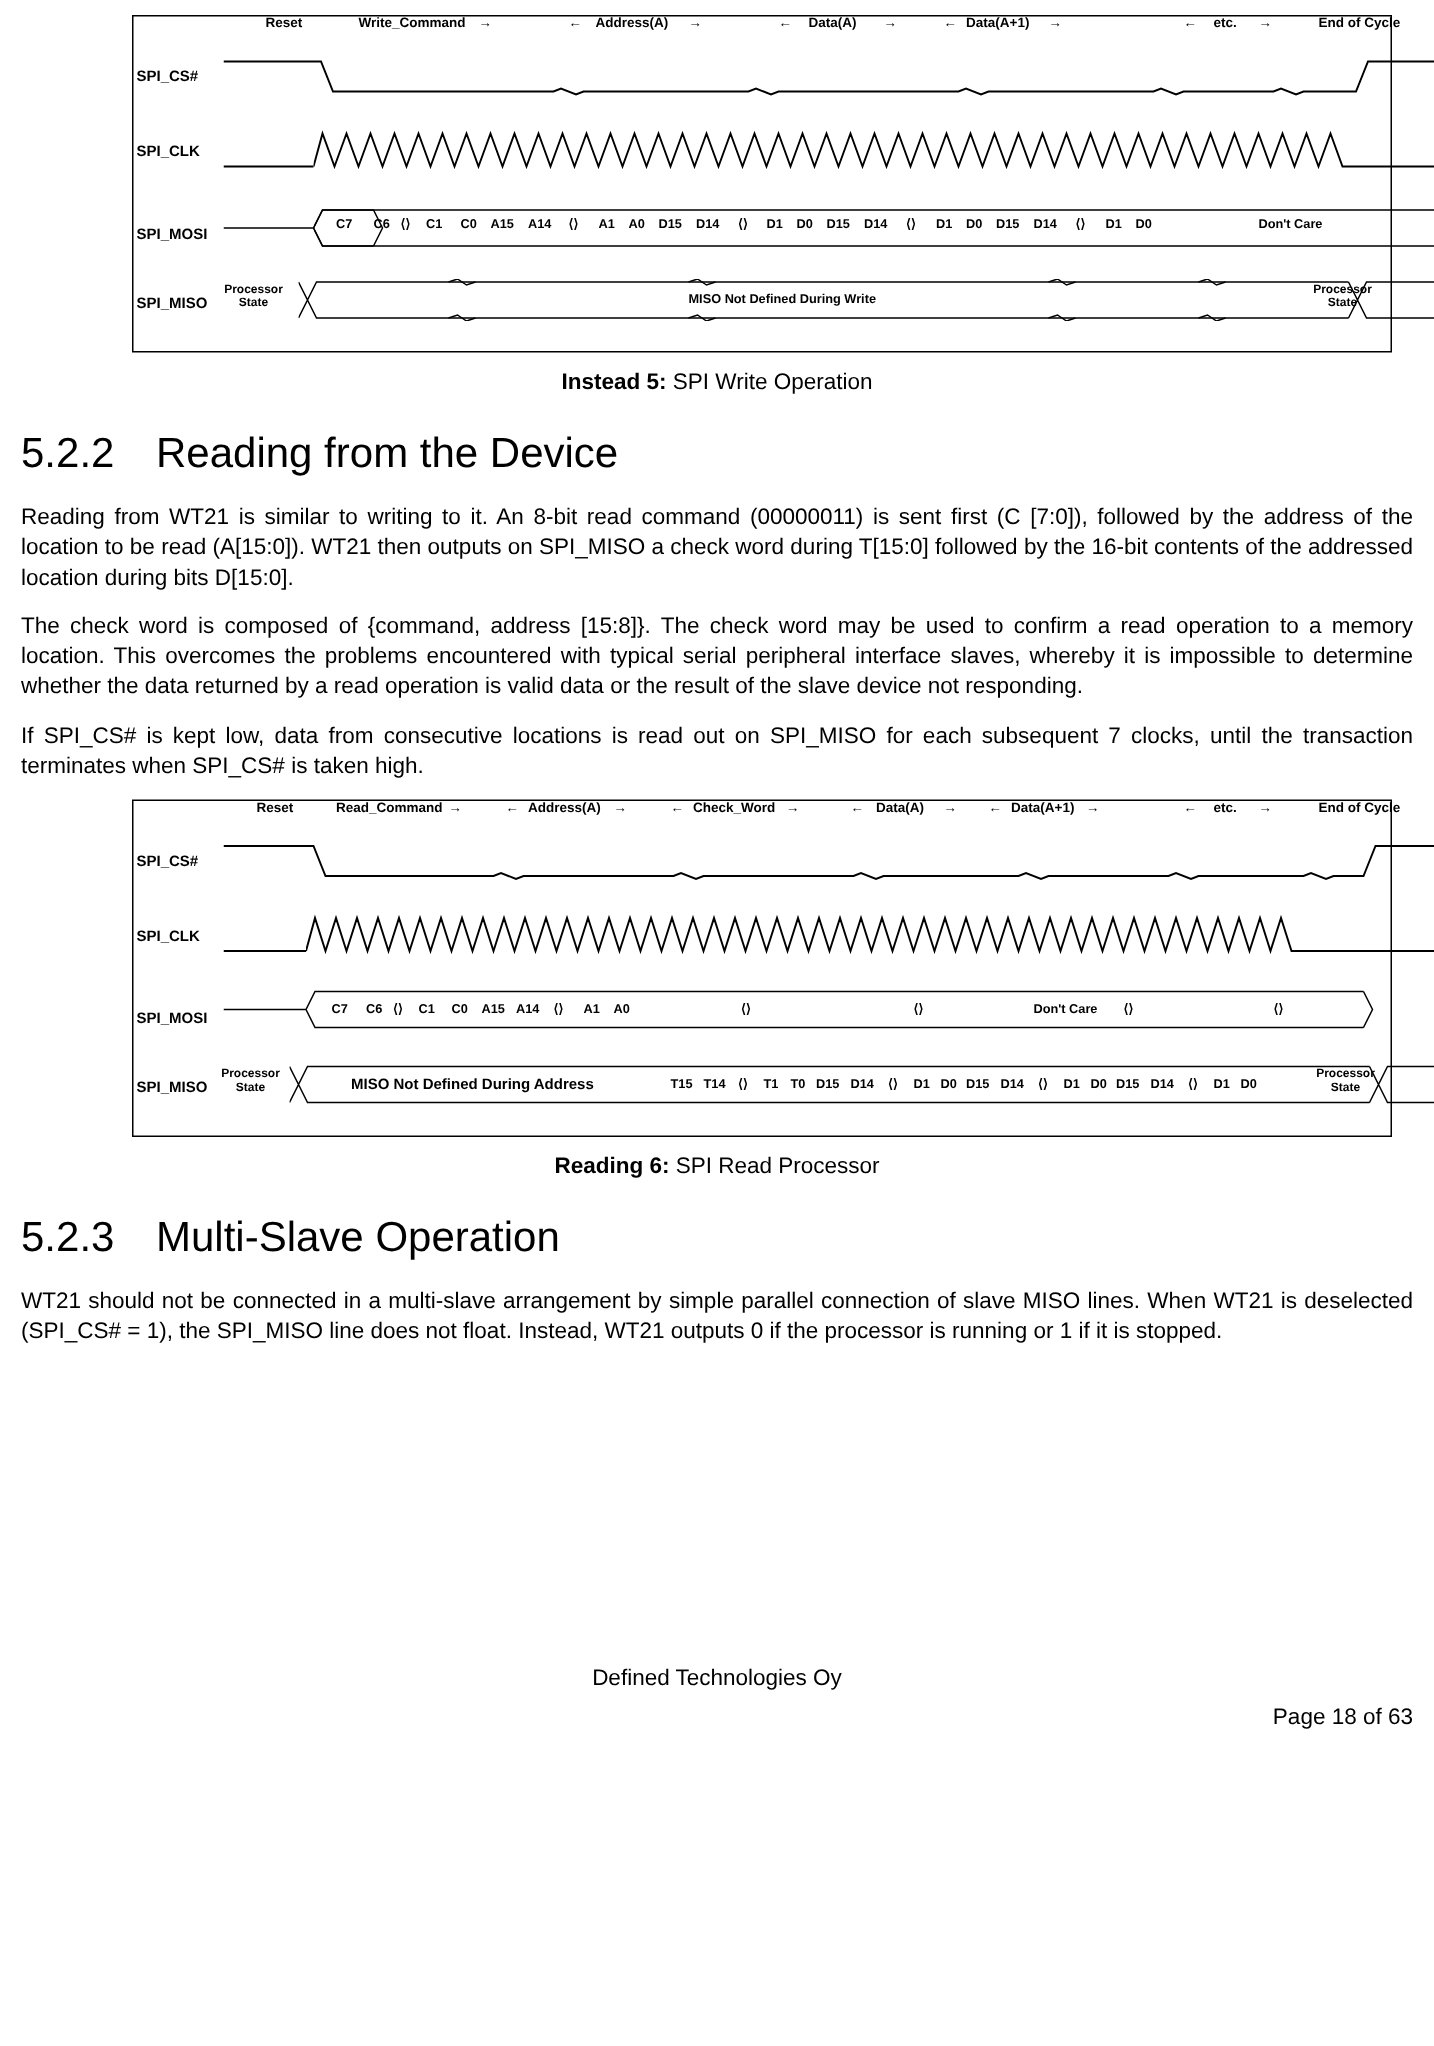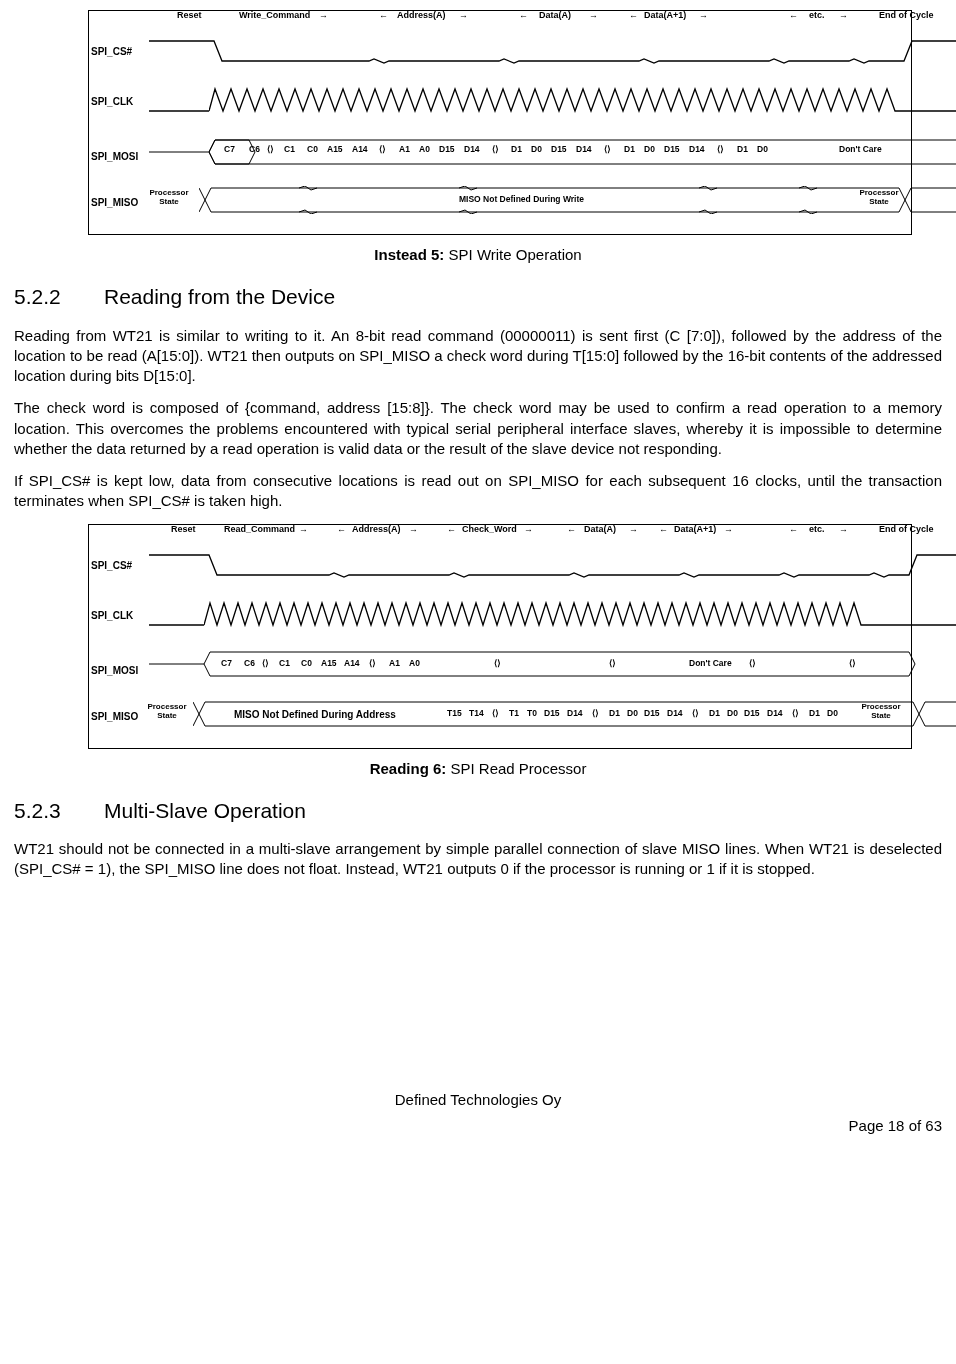--- a/index.html
+++ b/index.html
@@ -5,31 +5,31 @@
   body {
     font-family: Verdana, Geneva, sans-serif;
     font-size: 14.5px;
     color: #000;
     margin: 0;
     padding: 6px 14px 20px 14px;
     width: 928px;
     line-height: 1.35;
   }
   .figure-wrap {
-    margin: 4px 30px 10px 30px;
+    margin: 4px 14px 10px 30px;
     padding-left: 44px;
   }
   .figure-caption {
     text-align: center;
     font-size: 15px;
     margin: 10px 0 18px 0;
   }
   .figure-caption b { font-weight: bold; }
   h2.sec {
-    font-size: 21px;
+    font-size: 28px;
     font-weight: normal;
     margin: 18px 0 14px 0;
   }
   h2.sec .num { display:inline-block; width: 90px; }
   p.body {
     text-align: justify;
     margin: 10px 0 12px 0;
     font-size: 15px;
   }
   .footer-company {
@@ -167,21 +167,21 @@
 </div>
 <div class="figure-caption">
   <b>Instead 5:</b><span> SPI Write Operation</span>
 </div>
 
 <h2 class="sec">
   <span class="num">5.2.2</span><span>Reading from the Device</span>
 </h2>
 <p class="body">Reading from WT21 is similar to writing to it. An 8-bit read command (00000011) is sent first (C [7:0]), followed by the address of the location to be read (A[15:0]). WT21 then outputs on SPI_MISO a check word during T[15:0] followed by the 16-bit contents of the addressed location during bits D[15:0].</p>
 <p class="body">The check word is composed of {command, address [15:8]}. The check word may be used to confirm a read operation to a memory location. This overcomes the problems encountered with typical serial peripheral interface slaves, whereby it is impossible to determine whether the data returned by a read operation is valid data or the result of the slave device not responding.</p>
-<p class="body">If SPI_CS# is kept low, data from consecutive locations is read out on SPI_MISO for each subsequent 16 clocks, until the transaction terminates when SPI_CS# is taken high.</p>
+<p class="body">If SPI_CS# is kept low, data from consecutive locations is read out on SPI_MISO for each subsequent 7 clocks, until the transaction terminates when SPI_CS# is taken high.</p>
 
 <div class="figure-wrap">
   <div class="td" style="height:215px;">
     <div class="toplabels">
       <span style="left:82px;">Reset</span>
       <span style="left:135px;">Read_Command</span>
       <span style="left:210px;">→</span>
       <span style="left:248px;">←</span>
       <span style="left:263px;">Address(A)</span>
       <span style="left:320px;">→</span>

